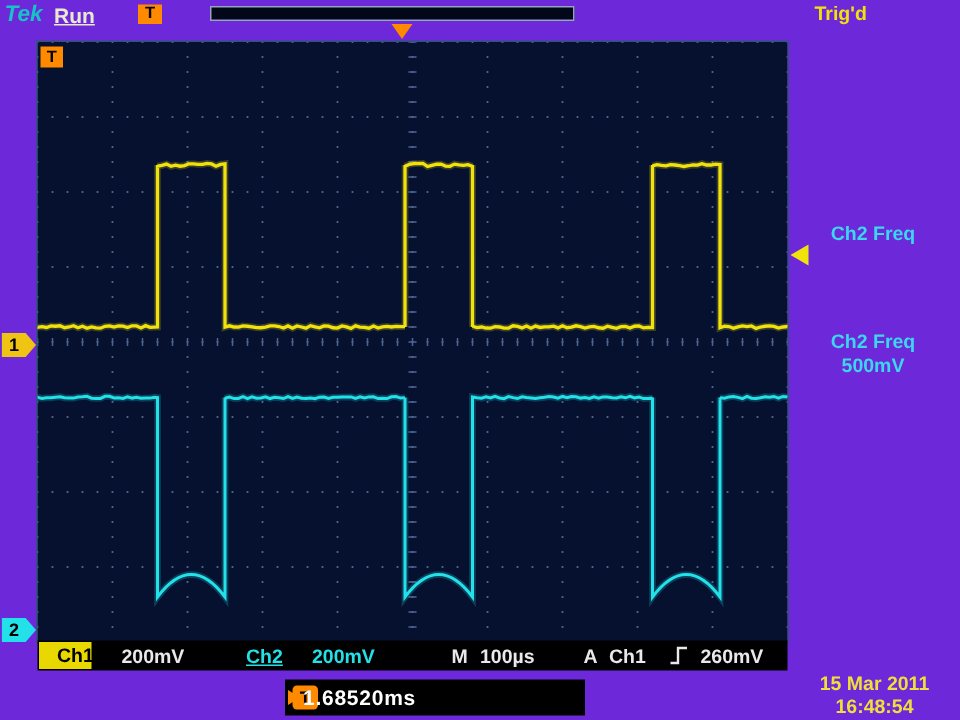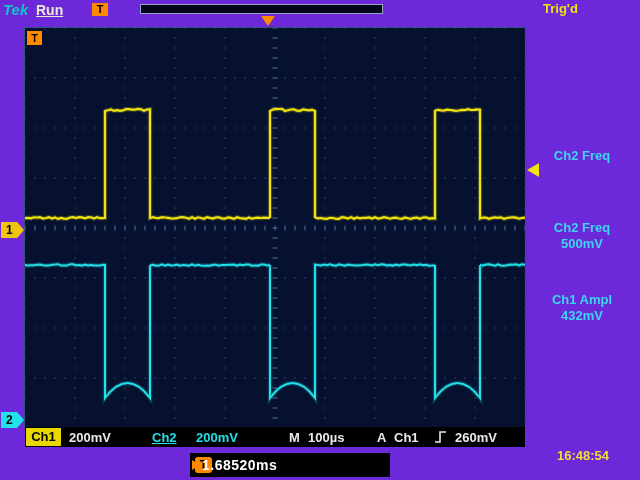--- a/index.html
+++ b/index.html
@@ -29,21 +29,21 @@
   .lvlarrow{left:527px;top:163px;width:0;height:0;border-top:7px solid transparent;
             border-bottom:7px solid transparent;border-right:12px solid #f2e20c;}
 
   
   .ro{left:526px;width:112px;text-align:center;color:#3cd6ef;font-size:13px;font-weight:bold;line-height:16px;margin-top:12px;}
   .ro1{top:136px;}.ro2{top:208px;}.ro3{top:280px;}
   .ro div{position:static;}
 
   
   .statusbar{left:25px;top:427px;width:500px;height:20px;background:#000;}
-  .statusbar span{top:3px;font-size:13px;font-weight:bold;color:#e9e9e9;white-space:nowrap;}
+  .statusbar span{top:3px;font-size:13px;font-weight:bold;color:#e9e9e9;white-space:nowrap;padding-left:12px;}
   .sb-ch1badge{left:1px;top:1px !important;width:35px;height:18px;background:#e8d800;
                color:#000 !important;text-align:center;line-height:18px;}
   .sb-ch1scale{left:44px;}
   .sb-ch2label{left:127px;color:#22e1e8 !important;text-decoration:underline;}
   .sb-ch2scale{left:171px;color:#22e1e8 !important;}
   .sb-m{left:264px;}
   .sb-mval{left:283px;}
   .sb-a{left:352px;}
   .sb-trigsrc{left:369px;}
   .sb-slope{left:409px;top:3px;width:13px;height:14px;}
@@ -88,24 +88,20 @@
   <div class="flag f2">2</div>
   <div class="lvlarrow"></div>
 
   <div class="ro ro1">
     <div>Ch2 Freq</div>
   </div>
   <div class="ro ro2">
     <div>Ch2 Freq</div>
     <div>500mV</div>
   </div>
-  <div class="ro ro3">
-    <div>Ch1 Ampl</div>
-    <div>432mV</div>
-  </div>
 
   <div class="statusbar">
     <span class="sb-ch1badge">Ch1</span>
     <span class="sb-ch1scale">200mV</span>
     <span class="sb-ch2label">Ch2</span>
     <span class="sb-ch2scale">200mV</span>
     <span class="sb-m">M</span>
     <span class="sb-mval">100µs</span>
     <span class="sb-a">A</span>
     <span class="sb-trigsrc">Ch1</span>
@@ -116,16 +112,17 @@
     </span>
     <span class="sb-triglvl">260mV</span>
   </div>
 
   <div class="hardcopy">
     <span class="hc-chip">T</span>
     <span class="hc-tri"></span>
     <span class="hc-val">1.68520ms</span>
   </div>
   <div class="datetime">
+    <div>15 Mar 2011</div>
     <div>16:48:54</div>
   </div>
 
 </div>
 
 </body></html>

